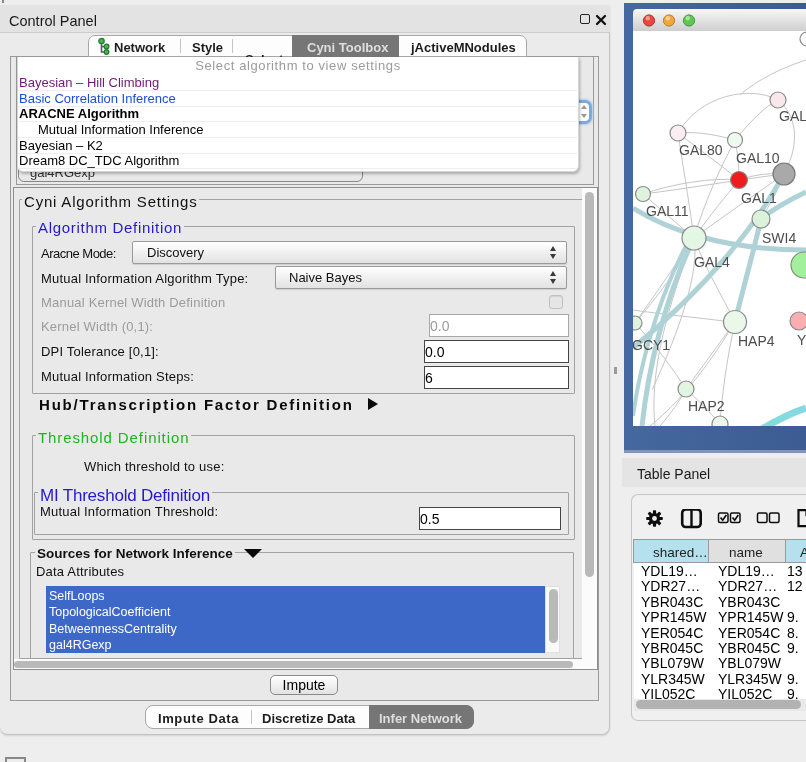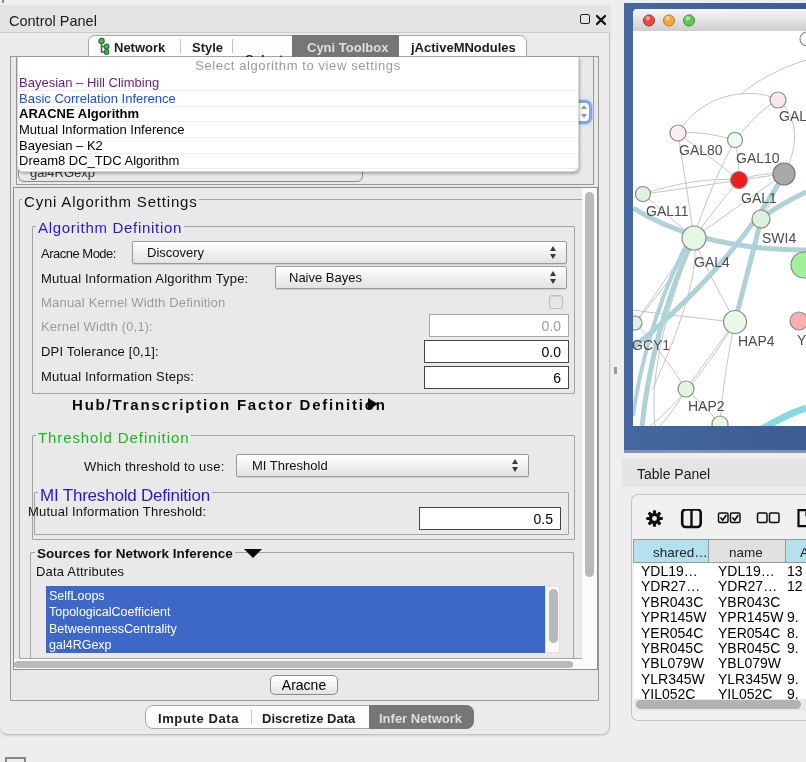--- a/index.html
+++ b/index.html
@@ -11,21 +11,21 @@
   .combo{position:absolute;height:21px;border:1px solid #9a9a9a;border-radius:2px;
     background:linear-gradient(#ffffff,#f2f2f2 45%,#e2e2e2);
     box-shadow:0 1px 1px rgba(0,0,0,0.12);}
   .combo .ctext{position:absolute;left:14px;top:3px;font-size:13px;color:#111;}
   .spin{position:absolute;right:8px;top:1px;width:9px;height:19px;}
   .spin:before{content:"";position:absolute;left:1px;top:3px;border-left:3.5px solid transparent;
     border-right:3.5px solid transparent;border-bottom:5px solid #3a3a3a;}
   .spin:after{content:"";position:absolute;left:1px;bottom:3px;border-left:3.5px solid transparent;
     border-right:3.5px solid transparent;border-top:5px solid #3a3a3a;}
   .tfield{position:absolute;height:23px;border:1px solid #454545;background:#fff;
-    font-size:14px;color:#000;text-align:right;padding-right:7px;line-height:22px;
+    font-size:14px;color:#000;padding-right:7px;line-height:22px;
     box-sizing:border-box;}
   .grouplab{position:absolute;font-size:15px;background:#e9e9e9;padding:0 2px;white-space:nowrap;}
   fieldset{position:absolute;border:1px solid #a2a2a2;border-radius:1px;margin:0;padding:0;}
   .tabtxt{position:absolute;font-size:13px;font-weight:bold;color:#1c1c1c;}
 </style>
 </head>
 <body>
 <div id="page">
 
   <div class="abs" style="left:0;top:5px;width:610px;height:730px;background:#ebebeb;
@@ -82,21 +82,21 @@
   <div class="abs" style="left:18px;top:105.5px;width:559px;height:1px;background:#ededf3;"></div>
   <div class="abs" style="left:18px;top:120.5px;width:559px;height:1px;background:#ededf3;"></div>
   <div class="abs" style="left:18px;top:136.5px;width:559px;height:1px;background:#ededf3;"></div>
   <div class="abs" style="left:18px;top:152.5px;width:559px;height:1px;background:#ededf3;"></div>
   <div class="abs" style="left:18px;top:167.5px;width:559px;height:1px;background:#ededf3;"></div>
   <div class="abs" style="left:17px;top:58px;width:562px;text-align:center;font-size:13px;
        color:#9b9b9b;letter-spacing:0.6px;">Select algorithm to view settings</div>
   <div class="abs" style="left:19px;top:75px; font-size:13px;color:#701a75;">Bayesian – Hill Climbing</div>
   <div class="abs" style="left:19px;top:91px; font-size:13px;color:#1d4ed8;">Basic Correlation Inference</div>
   <div class="abs" style="left:19px;top:106px;font-size:13px;color:#000;font-weight:bold;">ARACNE Algorithm</div>
-  <div class="abs" style="left:19px;top:122px;font-size:13px;color:#000;">Mutual Information Inference</div>
+  <div class="abs" style="left:19px;top:122px;font-size:13px;color:#000;padding-left:19px;">Mutual Information Inference</div>
   <div class="abs" style="left:19px;top:138px;font-size:13px;color:#000;">Bayesian – K2</div>
   <div class="abs" style="left:19px;top:153px;font-size:13px;color:#000;">Dream8 DC_TDC Algorithm</div>
 
   <div class="abs" style="left:13px;top:187px;width:585px;height:483px;background:#e9e9e9;
        border:1px solid #8e8e8e;box-sizing:border-box;"></div>
 
   <fieldset style="left:19px;top:199px;width:562px;height:458px;"></fieldset>
   <div class="grouplab" style="left:22px;top:193px;color:#111;letter-spacing:0.8px;">Cyni Algorithm Settings</div>
 
   <fieldset style="left:32px;top:226px;width:541px;height:166px;"></fieldset>
@@ -116,36 +116,32 @@
   <div class="abs" style="left:549px;top:295px;width:12px;height:12px;border:1px solid #c0c0c0;
        border-radius:3px;background:#e6e6e6;box-shadow:inset 0 1px 1px rgba(0,0,0,0.08);"></div>
   <div class="lab" style="left:41px;top:319px;color:#9b9b9b;">Kernel Width (0,1):</div>
   <div class="tfield" style="left:429px;top:314px;width:140px;border-color:#a8a8a8;color:#9b9b9b;">0.0</div>
   <div class="lab" style="left:41px;top:344px;">DPI Tolerance [0,1]:</div>
   <div class="tfield" style="left:424px;top:340px;width:145px;">0.0</div>
   <div class="lab" style="left:41px;top:369px;">Mutual Information Steps:</div>
   <div class="tfield" style="left:424px;top:366px;width:145px;">6</div>
 
   <div class="abs" style="left:39px;top:396px;font-size:15px;font-weight:bold;color:#0a0a0a;
-       letter-spacing:1.8px;margin-left:33px;">Hub/Transcription Factor Definition</div>
+       letter-spacing:1.8px;">Hub/Transcription Factor Definition</div>
   <div class="abs" style="left:368px;top:398px;width:0;height:0;border-top:6.5px solid transparent;
        border-bottom:6.5px solid transparent;border-left:10px solid #0a0a0a;"></div>
 
   <fieldset style="left:32px;top:435px;width:541px;height:103px;"></fieldset>
   <div class="grouplab" style="left:36px;top:429px;color:#1db51d;letter-spacing:0.9px;">Threshold Definition</div>
 
   <div class="lab" style="left:84px;top:459px;">Which threshold to use:</div>
-  <div class="combo" style="left:236px;top:454px;width:291px;">
-    <div class="ctext" style="left:15px;">MI Threshold</div>
-      <div class="spin"></div>
-  </div>
 
   <fieldset style="left:34px;top:492px;width:533px;height:41px;"></fieldset>
   <div class="grouplab" style="left:38px;top:486px;color:#2618cc;font-size:17px;letter-spacing:-0.2px;">MI Threshold Definition</div>
-  <div class="lab" style="left:28px;top:504px;">Mutual Information Threshold:</div>
+  <div class="lab" style="left:40px;top:504px;">Mutual Information Threshold:</div>
   <div class="tfield" style="left:419px;top:507px;width:142px;">0.5</div>
 
   <fieldset style="left:30px;top:552px;width:542px;height:105px;"></fieldset>
   <div class="grouplab" style="left:35px;top:546px;color:#111;font-size:13.5px;font-weight:bold;letter-spacing:0;">Sources for Network Inference</div>
   <div class="abs" style="left:244px;top:549px;width:0;height:0;border-left:9px solid transparent;
        border-right:9px solid transparent;border-top:9.5px solid #0a0a0a;"></div>
   <div class="lab" style="left:36px;top:564px;">Data Attributes</div>
 
   <div class="abs" style="left:46px;top:586px;width:499px;height:67px;background:#3e68c8;"></div>
   <div class="abs" style="left:49px;top:588px;font-size:12.5px;color:#fff;line-height:16.3px;">SelfLoops<br>TopologicalCoefficient<br>BetweennessCentrality<br>gal4RGexp</div>
@@ -153,21 +149,21 @@
   <div class="abs" style="left:545px;top:586px;width:15px;height:67px;background:#fafafa;border:1px solid #e0e0e0;box-sizing:border-box;"></div>
   <div class="abs" style="left:549px;top:589px;width:9px;height:54px;background:#b9b9b9;border-radius:4.5px;"></div>
 
   <div class="abs" style="left:582px;top:188px;width:15px;height:481px;background:#fbfbfb;"></div>
   <div class="abs" style="left:584.5px;top:192px;width:9px;height:385px;background:#b9b9b9;border-radius:4.5px;"></div>
   <div class="abs" style="left:14px;top:659px;width:583px;height:10px;background:#fbfbfb;"></div>
   <div class="abs" style="left:14px;top:660.5px;width:559px;height:7.5px;background:#b9b9b9;border-radius:4px;"></div>
 
   <div class="abs" style="left:270px;top:675px;width:68px;height:20px;border:1px solid #8a8a8a;border-radius:5px;
        background:linear-gradient(#ffffff,#f2f2f2 50%,#e2e2e2);text-align:center;font-size:14px;
-       line-height:19px;color:#000;box-sizing:border-box;">Aracne</div>
+       line-height:19px;color:#000;box-sizing:border-box;">Impute</div>
 
   <div class="abs" style="left:145px;top:705px;width:329px;height:24px;background:#fdfdfd;
        border:1px solid #a8a8a8;border-radius:8px;box-sizing:border-box;"></div>
   <div class="abs" style="left:369px;top:705px;width:105px;height:24px;background:#767676;border-radius:0 8px 8px 0;"></div>
   <div class="tabtxt" style="left:158px;top:711px;letter-spacing:0.6px;">Impute Data</div>
   <div class="abs" style="left:251px;top:710px;width:1px;height:14px;background:#c4c4c4;"></div>
   <div class="tabtxt" style="left:262px;top:711px;">Discretize Data</div>
   <div class="tabtxt" style="left:379px;top:711px;color:#dedede;">Infer Network</div>
 
   <div class="abs" style="left:614px;top:367px;width:3px;height:7px;background:#9a9a9a;"></div>

